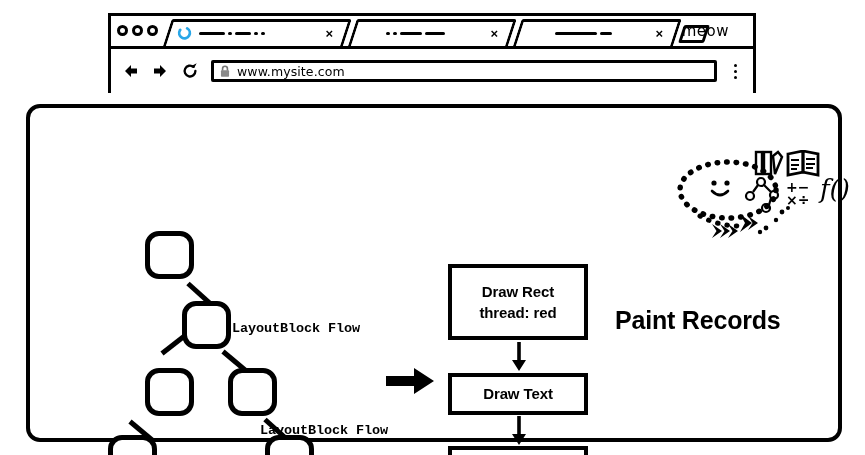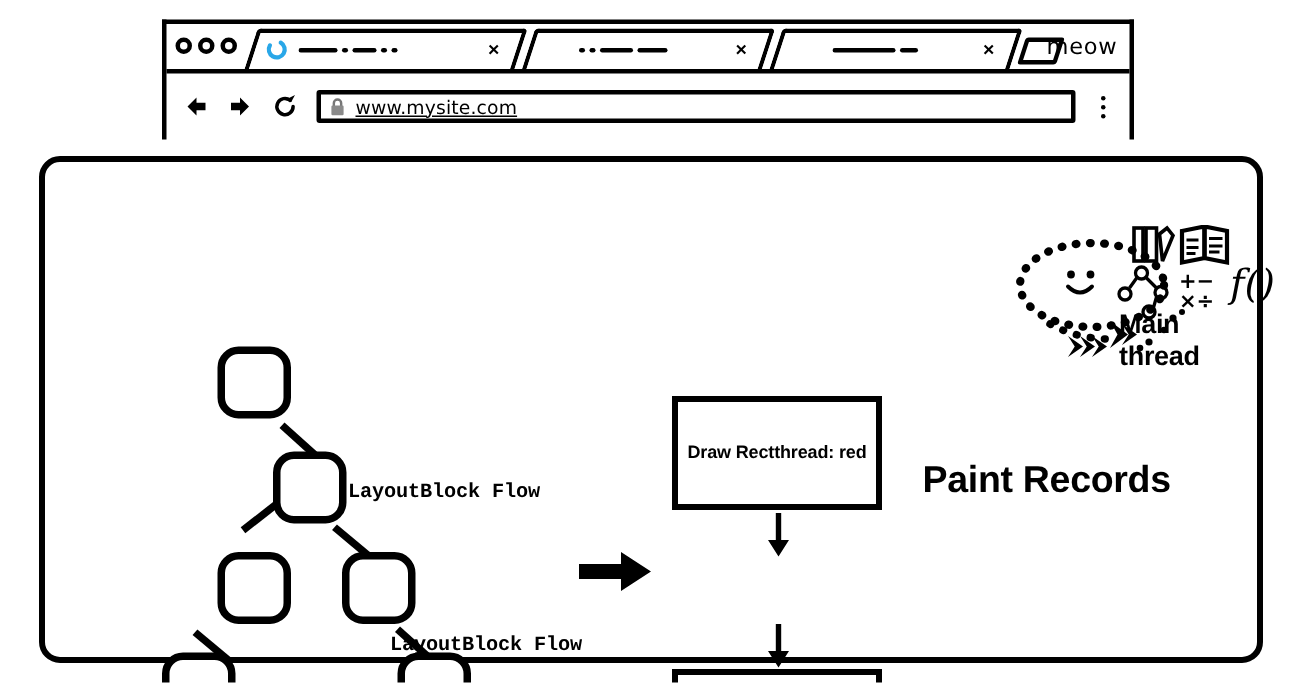--- a/index.html
+++ b/index.html
@@ -112,21 +112,21 @@
     width: 26px;
     height: 18px;
     border: 3px solid #000;
     border-radius: 2px;
     box-sizing: border-box;
     transform: skewX(-18deg);
     background: #fff;
   }
   #browser-brand {
     position: absolute;
-    right: 8px;
+    right: 24px;
     top: 50%;
     transform: translateY(-50%);
     font-family: "DejaVu Sans", sans-serif;
     font-size: 15px;
     letter-spacing: 0.5px;
     font-weight: 500;
   }
 
   
   #url-bar-row {
@@ -156,21 +156,20 @@
     margin-left: 10px;
     margin-right: 10px;
     height: 22px;
     border: 3px solid #000;
     border-radius: 2px;
     box-sizing: border-box;
     display: flex;
     align-items: center;
     background: #fff;
     padding-left: 4px;
-    text-decoration: underline;
   }
   #lock-icon {
     width: 12px; height: 13px;
     flex: none;
     margin-right: 6px;
     margin-left: 1px;
   }
   #url-text {
     font-family: "DejaVu Sans", sans-serif;
     font-size: 12.5px;
@@ -256,24 +255,24 @@
     height: 30px;
   }
 
   
   .paint-box {
     position: absolute;
     border: 4px solid #000;
     background: #fff;
     box-sizing: border-box;
     display: flex;
-    flex-direction: row;
+    flex-direction: column;
     align-items: center;
     justify-content: center;
-    font-size: 12px;
+    font-size: 15px;
     font-weight: bold;
     line-height: 1.42;
     letter-spacing: -0.1px;
   }
   .paint-arrow {
     position: absolute;
     width: 16px;
     height: 30px;
   }
   #paint-records-label {
@@ -424,20 +423,23 @@
 
   <div class="paint-box" style="left:418px; top:156px; width:140px; height:76px;">
     <span>Draw Rect</span>
     <span>thread: red</span>
   </div>
 
   <svg class="paint-arrow" style="left:481px; top:234px;" viewBox="0 0 16 30">
     <path d="M6.2 0 L9.8 0 L9.8 18 L15 18 L8 29 L1 18 L6.2 18 Z" fill="#000"></path>
   </svg>
 
+  <div class="paint-box" style="left:418px; top:265px; width:140px; height:42px;">
+    <span>Draw Text</span>
+  </div>
 
   <svg class="paint-arrow" style="left:481px; top:308px;" viewBox="0 0 16 30">
     <path d="M6.2 0 L9.8 0 L9.8 18 L15 18 L8 29 L1 18 L6.2 18 Z" fill="#000"></path>
   </svg>
 
   <div class="paint-box" style="left:418px; top:338px; width:140px; height:76px;">
     
     
     
   </div>
@@ -491,14 +493,13 @@
 
     <g fill="#000">
       <circle cx="112" cy="62" r="2.4"></circle>
       <circle cx="118" cy="58" r="2"></circle>
       <circle cx="106" cy="70" r="2.2"></circle>
       <circle cx="96" cy="78" r="2.4"></circle>
       <circle cx="90" cy="82" r="2.2"></circle>
     </g>
   </svg>
 
-  <div id="main-thread-label">Main thread</div>
 </div>
 
 </body></html>

